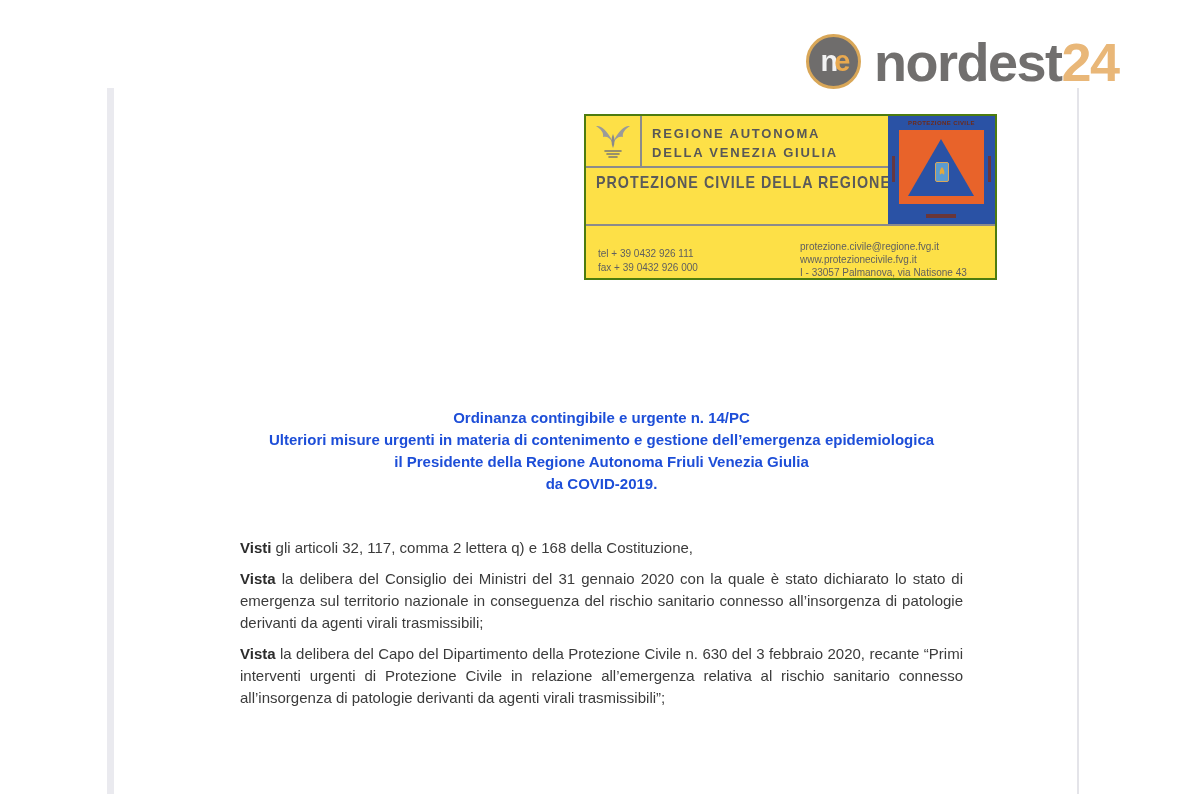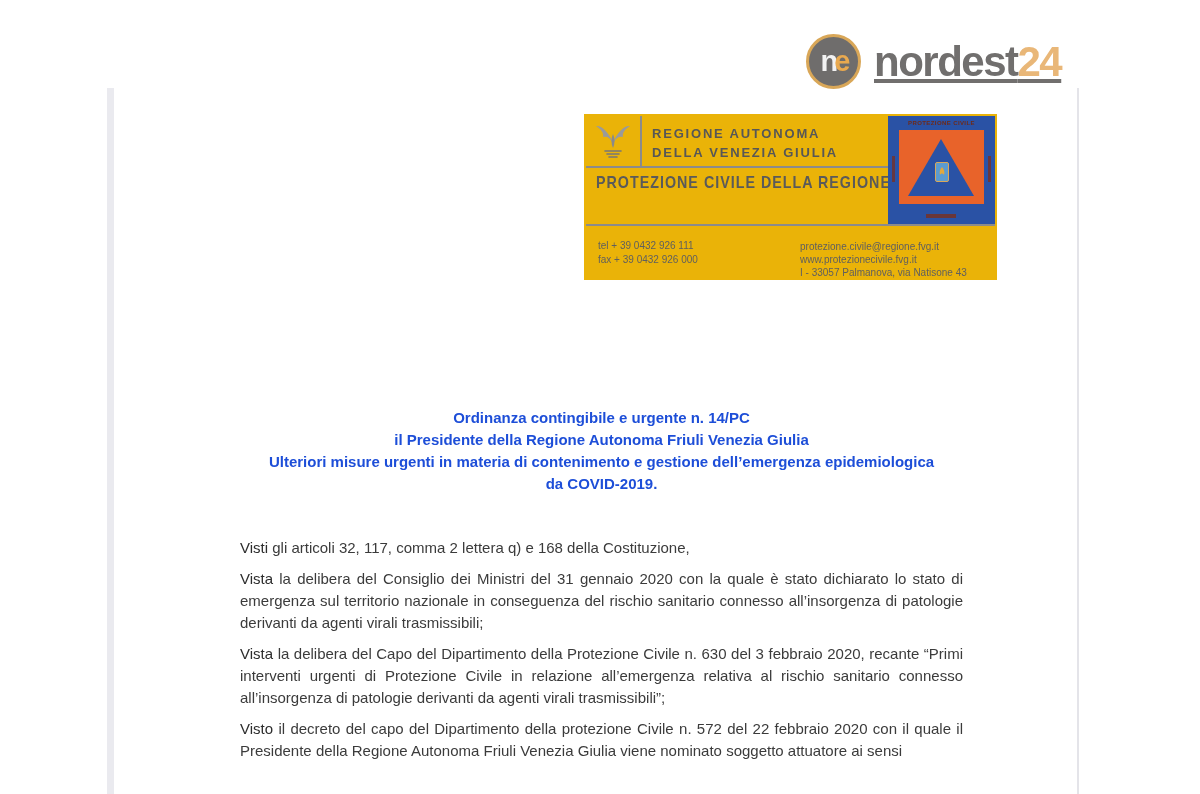--- a/index.html
+++ b/index.html
@@ -36,31 +36,31 @@
     width: 55px; height: 55px; border-radius: 50%;
     background: #6f6d6c;
     border: 3px solid #d9a758;
     display: flex; align-items: center; justify-content: center;
     font-weight: bold; font-size: 29px; letter-spacing: -4px;
     margin-right: 13px;
   }
   .brand-mark .mono-n { color: #f2f2f2; }
   .brand-mark .mono-e { color: #e9a94f; }
   .brand-name {
-    font-weight: bold; font-size: 42px; letter-spacing: -1.5px;
-    color: #716f6e; line-height: 1; text-decoration: underline;
+    font-weight: bold; font-size: 54px; letter-spacing: -1.5px;
+    color: #716f6e; line-height: 1;
   }
   .brand-name .accent { color: #e9b778; }
 
   
   .letterhead {
     position: absolute; left: 584px; top: 114px;
     width: 413px; height: 166px;
-    border: 2px solid #eab308;
-    background: #eab308;
+    border: 2px solid #4d7c0f;
+    background: #fde047;
   }
   .lh-eagle-cell {
     position: absolute; left: 0; top: 0; width: 56px; height: 50px;
     border-right: 2px solid #8b8b8b;
     display: flex; align-items: center; justify-content: center;
   }
   .lh-row1-divider {
     position: absolute; left: 0; top: 50px; width: 302px; height: 0;
     border-top: 2px solid #8b8b8b;
   }
@@ -73,21 +73,21 @@
     position: absolute; left: 10px; top: 57px;
     font-size: 17px; font-weight: bold; color: #5a5a5a;
     letter-spacing: 1.2px; white-space: nowrap;
     transform: scaleX(0.84); transform-origin: left center;
   }
   .lh-contact-divider {
     position: absolute; left: 0; top: 108px; width: 100%; height: 0;
     border-top: 2px solid #8b8b8b;
   }
   .lh-contact-left {
-    position: absolute; left: 12px; top: 123px;
+    position: absolute; left: 12px; top: 131px;
     font-size: 10px; color: #5f5f5f; line-height: 14px; white-space: nowrap;
   }
   .lh-contact-right {
     position: absolute; left: 214px; top: 124px;
     font-size: 10px; color: #5f5f5f; line-height: 13px; white-space: nowrap;
   }
 
   
   .badge {
     position: absolute; left: 302px; top: 0; width: 107px; height: 108px;
@@ -132,21 +132,21 @@
   .title-block {
     text-align: center; font-weight: bold; font-size: 15px;
     color: #1d4ed8; line-height: 22px;
   }
   .title-line { white-space: nowrap; }
   .paras { margin-top: 42px; }
   .paras p {
     font-size: 15px; line-height: 22px; text-align: justify;
     margin: 0 0 9px 0;
   }
-  .paras p .lead { font-weight: normal; color: #2c2c2c; }
+  .paras p .lead { font-weight: bold; color: #2c2c2c; }
 </style>
 </head>
 <body>
 
 <div class="canvas">
 
   <div class="edge-left"></div>
   <div class="edge-right"></div>
 
   <div class="brand">
@@ -201,26 +201,25 @@
       </div>
       <div class="badge-side-mark left"></div>
       <div class="badge-side-mark right"></div>
       <div class="badge-bottom-mark"></div>
     </div>
   </div>
 
   <div class="doc-text">
     <div class="title-block">
       <div class="title-line">Ordinanza contingibile e urgente n. 14/PC</div>
+      <div class="title-line">Ulteriori misure urgenti in materia di contenimento e gestione dell’emergenza epidemiologica</div>
       <div class="title-line">il Presidente della Regione Autonoma Friuli Venezia Giulia</div>
-      <div class="title-line">Ulteriori misure urgenti in materia di contenimento e gestione dell’emergenza epidemiologica</div>
       <div class="title-line">da COVID-2019.</div>
     </div>
 
     <div class="paras">
       <p><span class="lead">Visti</span> <span>gli articoli 32, 117, comma 2 lettera q) e 168 della Costituzione,</span></p>
       <p><span class="lead">Vista</span> <span>la delibera del Consiglio dei Ministri del 31 gennaio 2020 con la quale è stato dichiarato lo stato di emergenza sul territorio nazionale in conseguenza del rischio sanitario connesso all’insorgenza di patologie derivanti da agenti virali trasmissibili;</span></p>
       <p><span class="lead">Vista</span> <span>la delibera del Capo del Dipartimento della Protezione Civile n. 630 del 3 febbraio 2020, recante “Primi interventi urgenti di Protezione Civile in relazione all’emergenza relativa al rischio sanitario connesso all’insorgenza di patologie derivanti da agenti virali trasmissibili”;</span></p>
-      <p><span class="lead">Visto</span> <span>il decreto del capo del Dipartimento della protezione Civile n. 572 del 22 febbraio 2020 con il quale il Presidente della Regione Autonoma Friuli Venezia Giulia viene nominato soggetto attuatore ai sensi</span></p>
     </div>
   </div>
 
 </div>
 
 </body></html>

